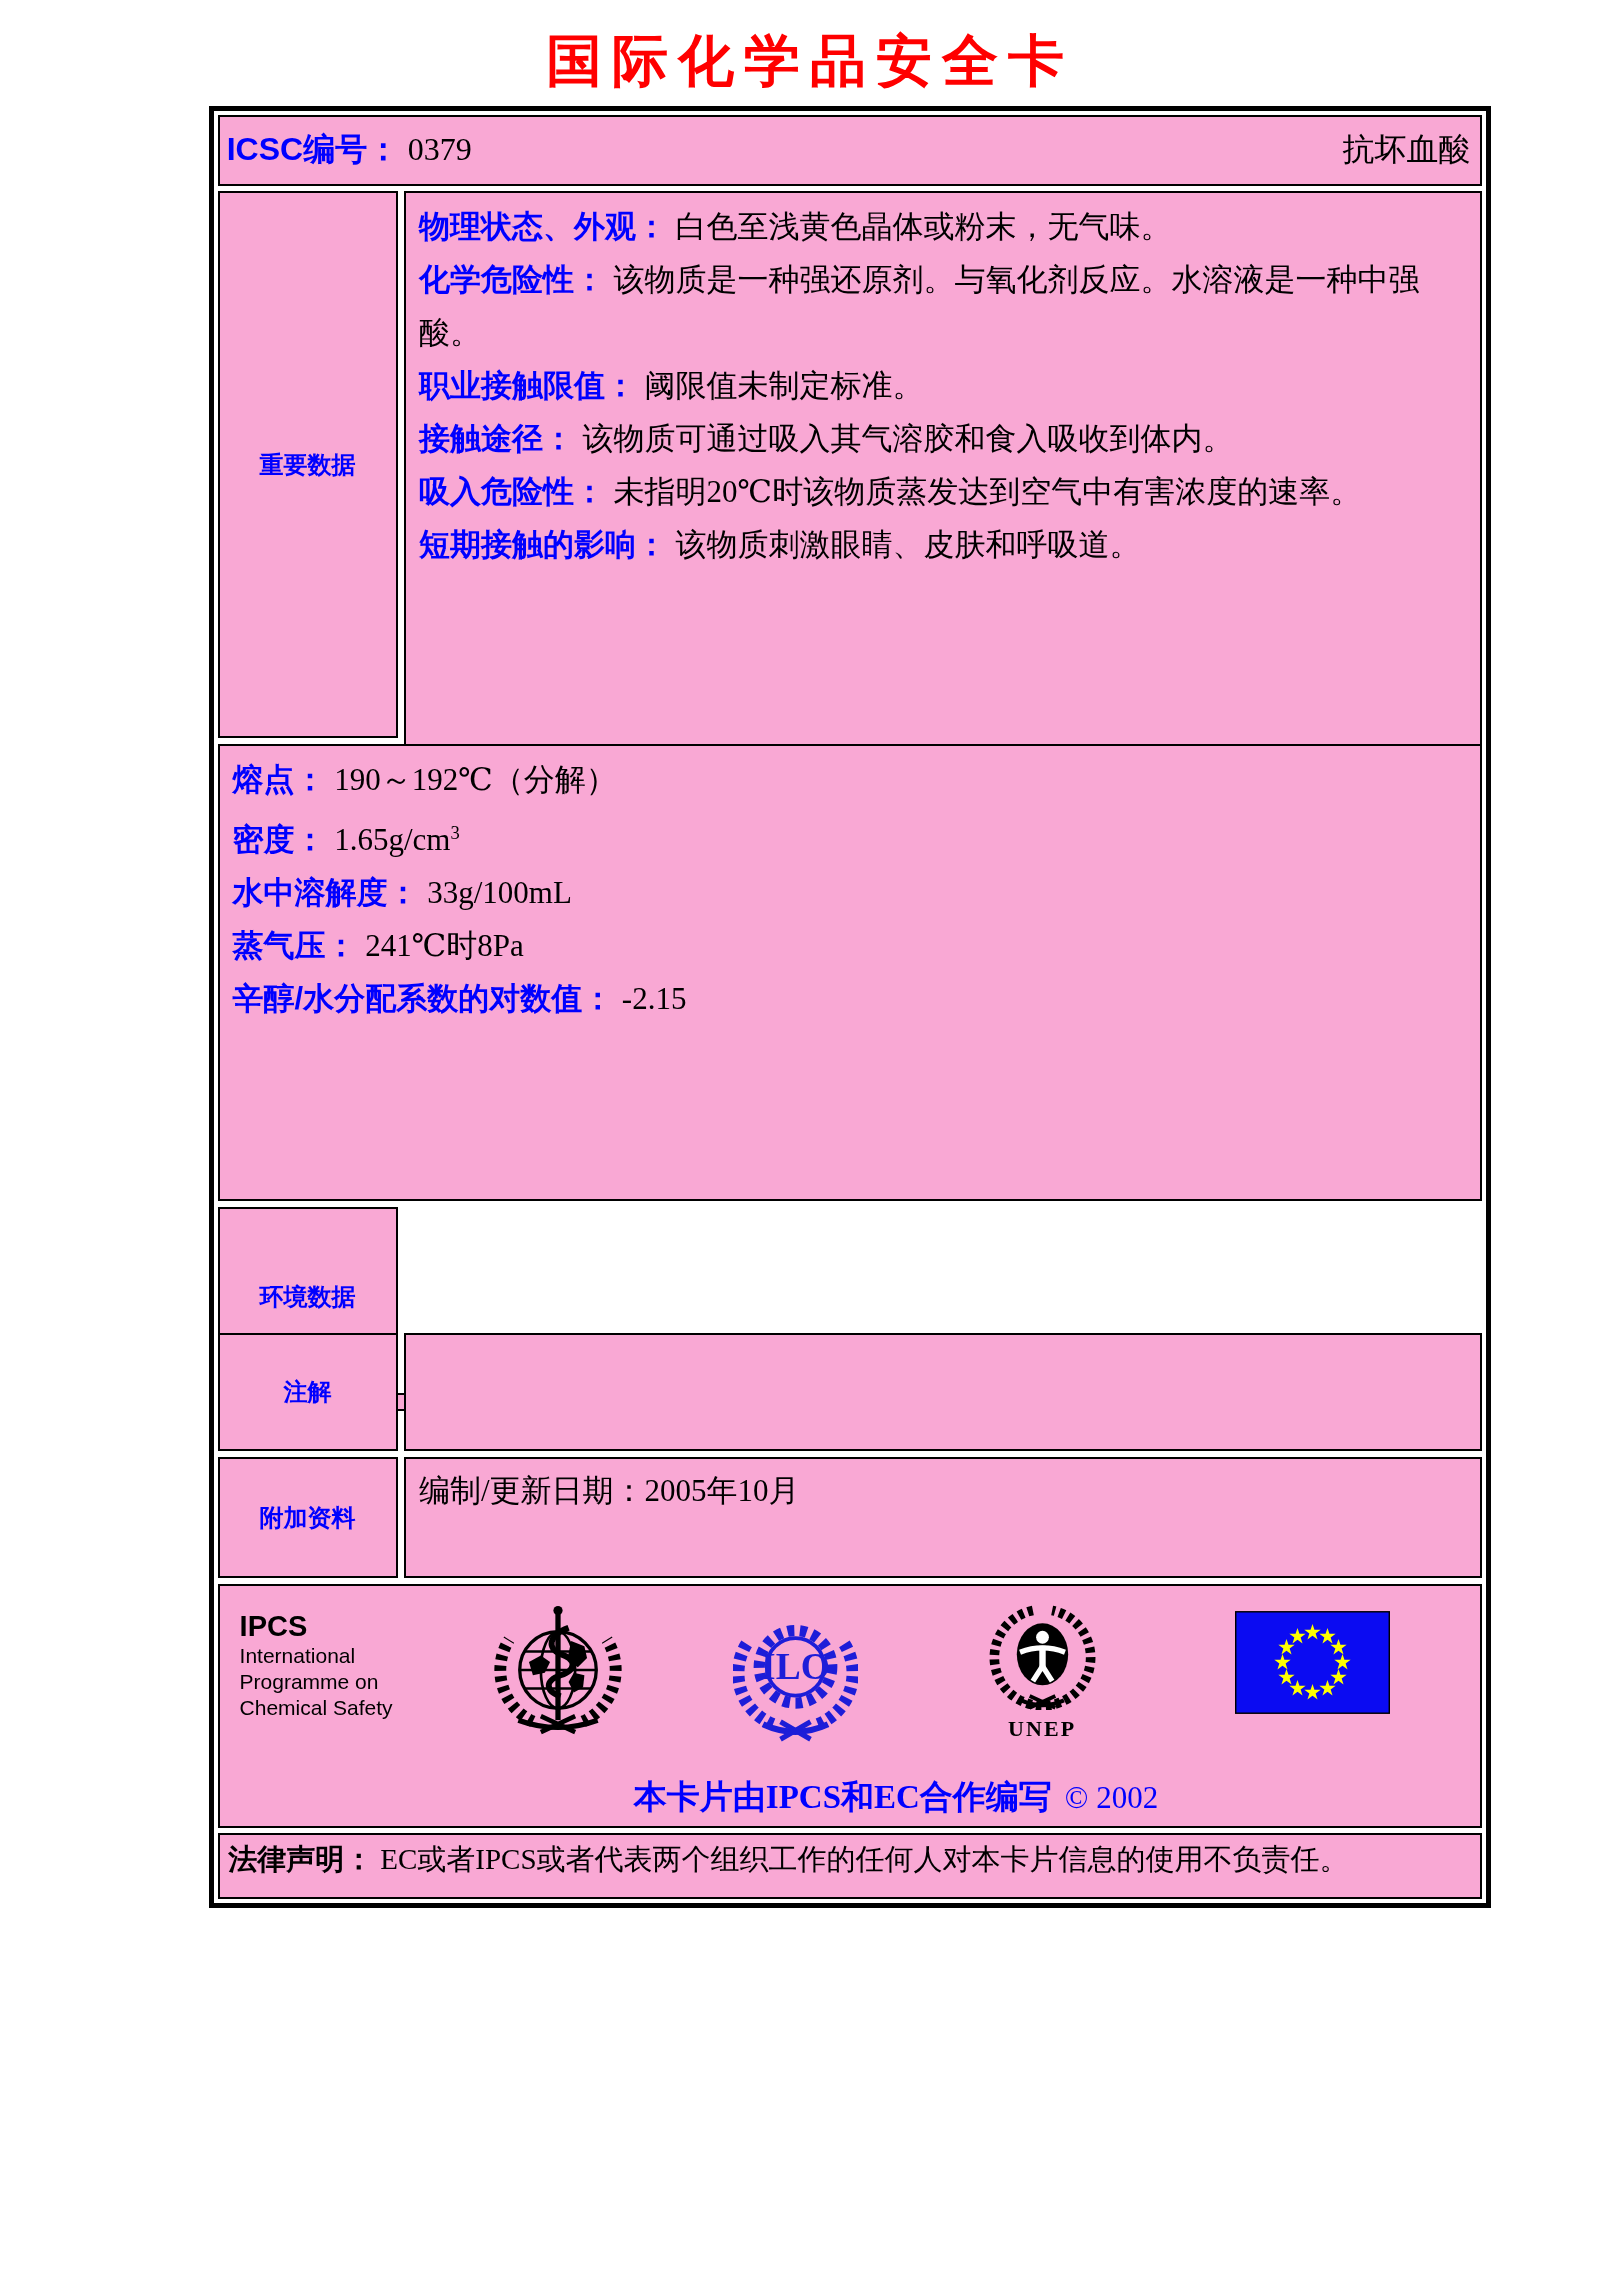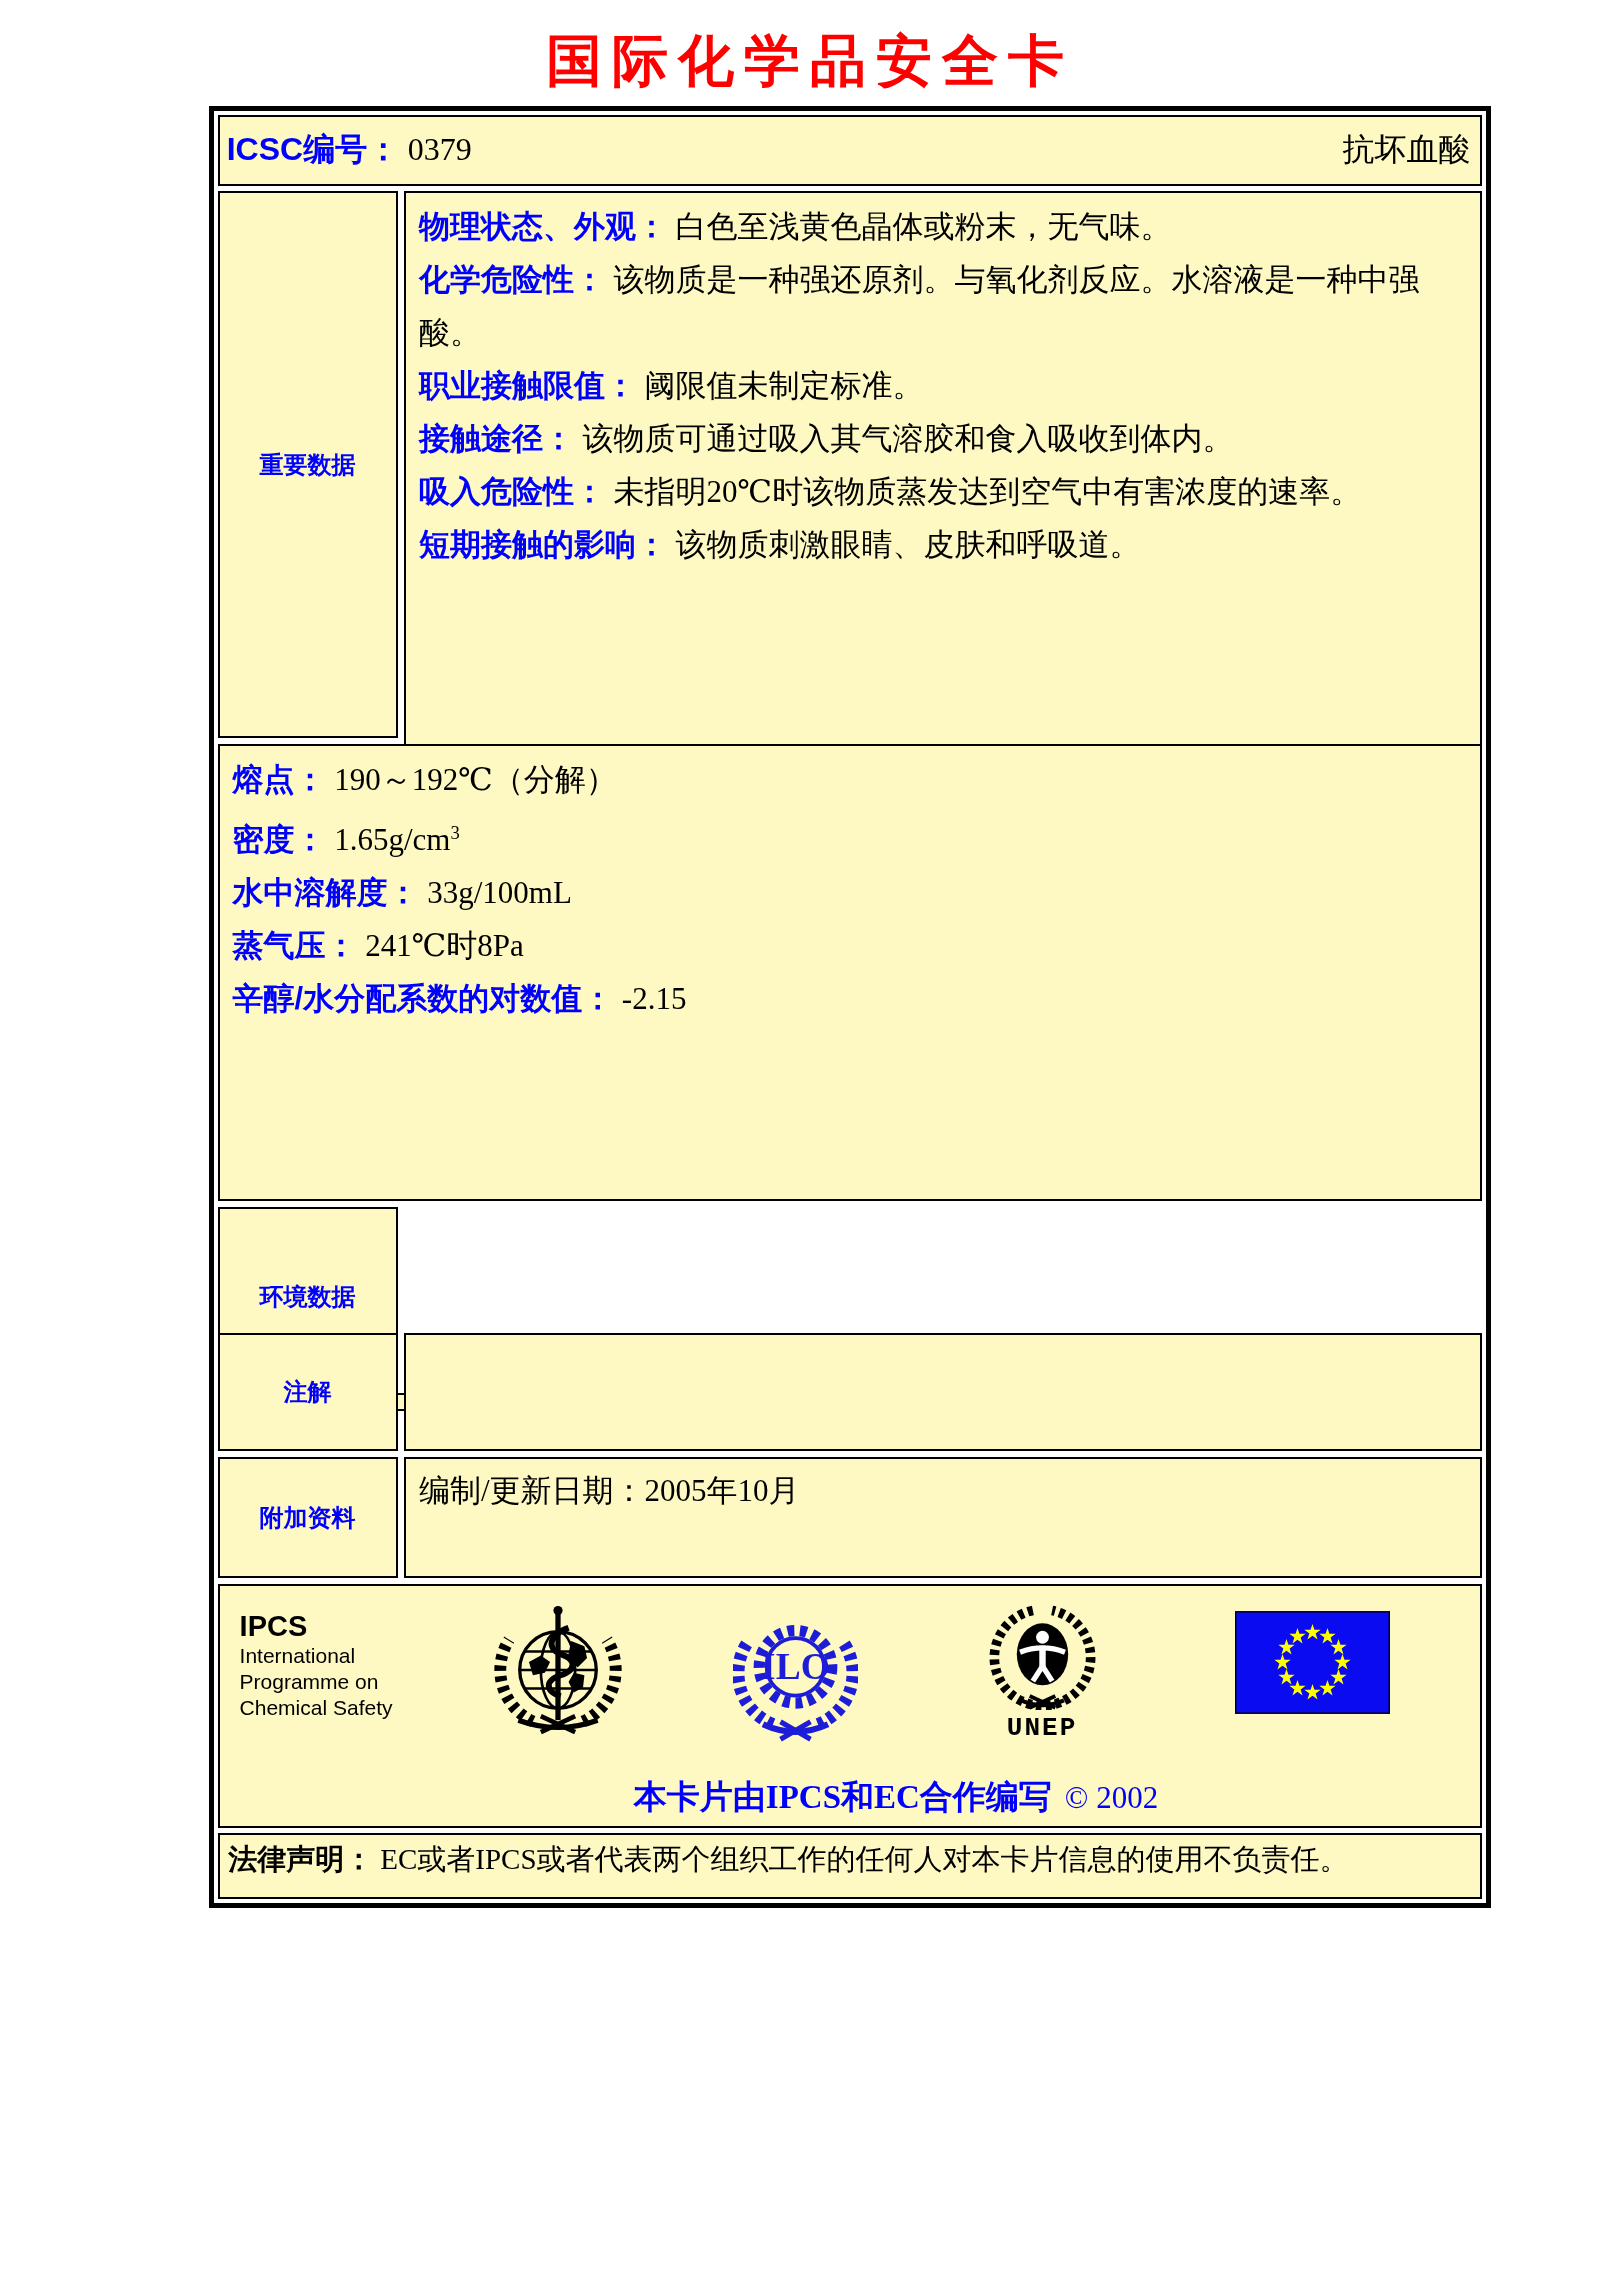--- a/index.html
+++ b/index.html
@@ -25,21 +25,21 @@
     color:var(--title-red);
   }
   .card{
     position:absolute;left:209px;top:106px;width:1282px;
     border:5.7px solid var(--ink);
     padding:3.6px;
     display:flex;flex-direction:column;gap:5.7px;
     background:#ffffff;
   }
   .row{display:flex;gap:6.4px;}
-  .cell{border:2.1px solid var(--ink);background:#fef9c3;}
+  .cell{border:2.1px solid var(--ink);background:#f9a8d4;}
   .full{flex:1;}
   .label-cell{
     width:180px;flex:0 0 180px;
     display:flex;align-items:center;justify-content:center;
     font-family:"Liberation Sans","DejaVu Sans",sans-serif;
     font-weight:bold;font-size:24px;color:var(--accent-blue);
     text-align:center;
   }
   .content-cell{flex:1;padding:7.1px 43px 7.1px 13px;}
   .header-cell{
@@ -65,22 +65,22 @@
     width:186px;flex:0 0 186px;
     font-family:"Liberation Sans","DejaVu Sans",sans-serif;
     font-size:21px;line-height:26.4px;color:var(--ink);
     padding-top:4.3px;
   }
   .ipcs-acronym{font-weight:bold;font-size:29px;line-height:34px;}
   .logo-who{margin-left:66px;}
   .logo-ilo{margin-left:109px;color:var(--ilo-blue);}
   .unep-block{margin-left:113px;width:143px;text-align:center;}
   .unep-text{
-    font-family:Liberation Mono, monospace;
-    font-weight:bold;font-size:26px;letter-spacing:2.1px;line-height:33px;
+    font-family:Liberation Serif, serif;
+    font-weight:bold;font-size:22px;letter-spacing:2.1px;line-height:33px;
   }
   .eu-flag{margin-left:121px;margin-top:7.1px;}
   .credit-line{
     position:absolute;left:0;bottom:5.7px;width:100%;
     text-align:center;transform:translateX(46px);
     color:var(--accent-blue);font-size:33px;
   }
   .credit-main{font-weight:bold;}
   .credit-copy{font-weight:normal;font-size:31px;margin-left:13px;}
   .legal-cell{height:66px;padding:5.7px 8.6px;font-size:29px;line-height:36px;}

